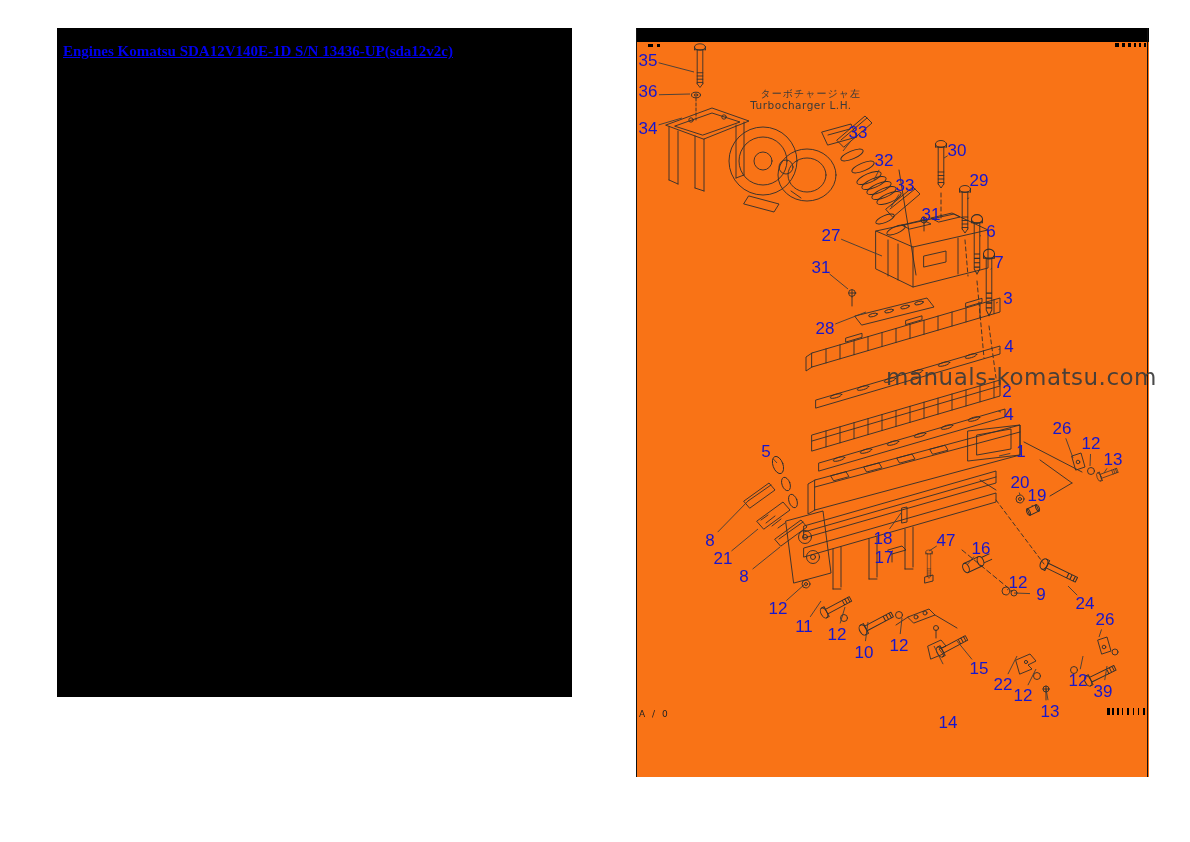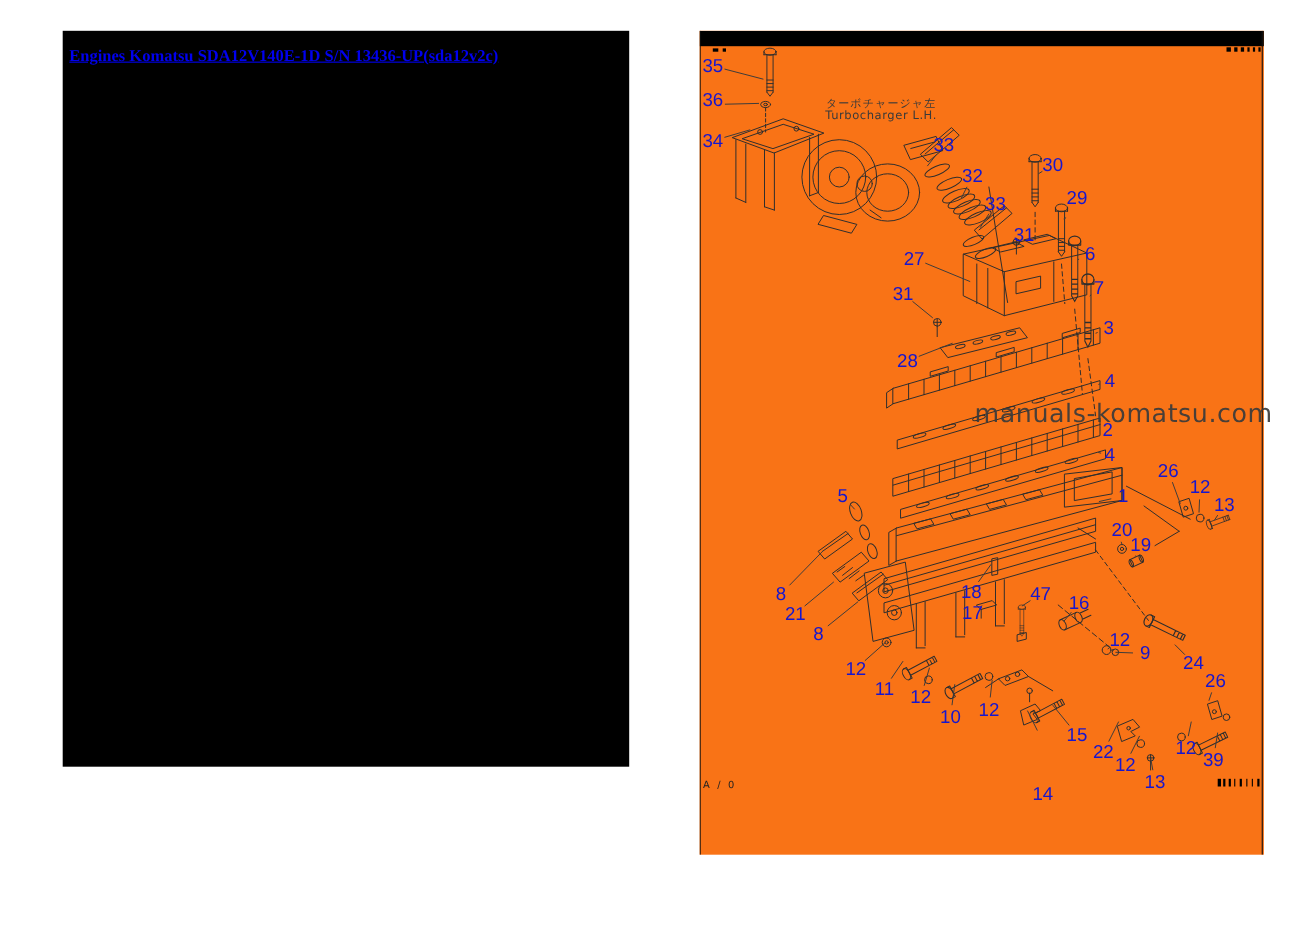--- a/index.html
+++ b/index.html
@@ -12,21 +12,21 @@
                 color:var(--link-blue,#0000ee);text-decoration:underline;cursor:pointer;white-space:nowrap;}
 
   
   #right-panel{position:absolute;left:636px;top:28px;width:513px;height:749px;background:#f97316;}
   #diagram-svg,#leader-svg,#callout-layer{position:absolute;left:0;top:0;width:513px;height:749px;}
   #leader-svg line{stroke:#3c3c3c;stroke-width:0.9;}
 
   .callout{position:absolute;transform:translate(-50%,-50%);font:17px "Liberation Sans",sans-serif;
            color:var(--callout-blue,#1616cf);line-height:1;white-space:nowrap;cursor:pointer;}
 
-  #turbo-label-jp{position:absolute;left:105px;top:59px;width:120px;text-align:center;
+  #turbo-label-jp{position:absolute;left:105px;top:59px;width:120px;text-align:right;
       font:10px "DejaVu Sans",sans-serif;color:#3a3a3a;letter-spacing:1px;}
   #turbo-label-en{position:absolute;left:92px;top:71px;width:146px;text-align:center;
       font:10.5px "DejaVu Sans",sans-serif;color:#3a3a3a;letter-spacing:.5px;}
   #watermark{position:absolute;left:250px;top:336px;font:23px "DejaVu Sans",sans-serif;
       color:var(--watermark-gray,#3b3b3b);opacity:.92;letter-spacing:.5px;white-space:nowrap;}
   #sheet-number{position:absolute;left:3px;top:681px;font:9px "DejaVu Sans",sans-serif;color:#222;letter-spacing:2px;}
   #barcode{position:absolute;left:468px;top:679px;}
 </style>
 </head>
 <body>

